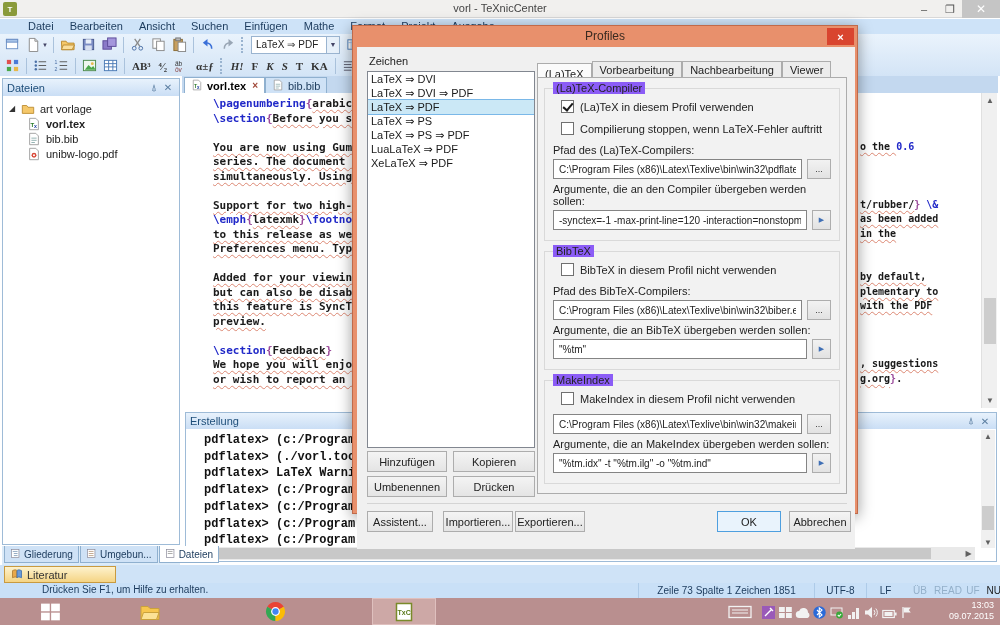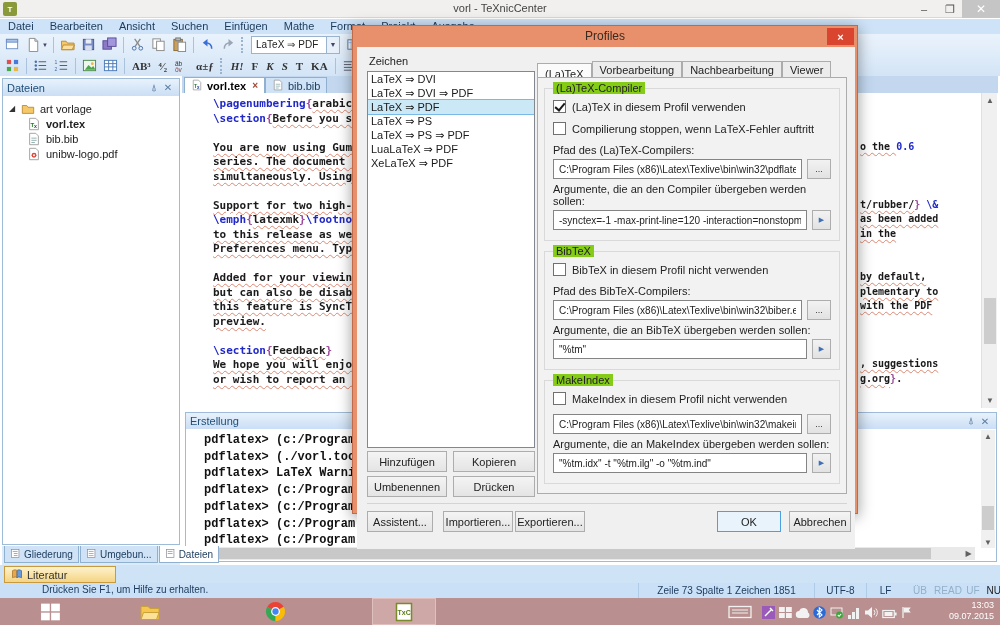--- a/index.html
+++ b/index.html
@@ -11,21 +11,21 @@
   
   #titlebar { left:0; top:0; width:1000px; height:18px; background:#f1f0ee; border-bottom:1px solid #d8d8d8; }
   #app-icon { left:3px; top:2px; width:14px; height:14px; background:#8a9a3a; color:#fff; font-size:8px; font-weight:bold;
               display:flex; align-items:center; justify-content:center; border-radius:2px; }
   #win-title { left:0; top:2px; width:1000px; text-align:center; font-size:11px; color:#444; }
   .win-btn { top:0; height:18px; display:flex; align-items:center; justify-content:center; font-size:11px; color:#555; }
   #btn-min { left:912px; width:24px; } #btn-restore { left:938px; width:24px; }
   #btn-close { left:962px; width:38px; background:#c5c5c5; color:#fff; font-size:12px; }
 
   
-  #menubar { left:0; top:19px; width:1000px; height:15px; background:#cee3f8; display:flex; padding-left:0; }
+  #menubar { left:0; top:19px; width:1000px; height:15px; background:#cee3f8; display:flex; padding-left:20px; }
   .menu-item { font-size:11px; color:#1b3a5c; padding:0 8px; height:15px; line-height:15px; }
   #toolbars { left:0; top:34px; width:1000px; height:42px; background:linear-gradient(#eaf3fc,#d3e4f6); }
   .tb-row { position:absolute; left:2px; height:21px; display:flex; align-items:center; }
   #tb1 { top:0; } #tb2 { top:21px; }
   .tbi { width:21px; height:19px; display:flex; align-items:center; justify-content:center; border-radius:2px; flex:none; }
   .tb-sep { width:1px; height:16px; background:#aac2dc; margin:0 3px; flex:none; }
   .tb-grip { width:5px; height:16px; margin:0 2px; border-left:2px dotted #9ab4d0; flex:none; }
   .tb-text { font-family:"Liberation Serif", serif; font-size:11px; font-weight:bold; color:#333;
              padding:0 4px; height:19px; display:flex; align-items:center; flex:none; }
   .tb-text.it { font-style:italic; }
@@ -129,22 +129,22 @@
   .dlg-btn { position:absolute; height:21px; background:linear-gradient(#f4f4f4,#e4e4e4); border:1px solid #adadad;
              font-size:11px; color:#222; display:flex; align-items:center; justify-content:center; }
   .dlg-btn.default { border:1px solid #4e9fdf; background:#e9f3fc; }
   #dlg-tabs { position:absolute; left:180px; top:12px; height:18px; display:flex; }
   .dlg-tab { font-size:11px; color:#222; padding:2px 7px 1px; border:1px solid #acacac; border-bottom:none;
              background:#ececec; margin-top:2px; }
   .dlg-tab.active { background:#fbfbfb; margin-top:4px; padding-top:4px; }
   #dlg-panel { position:absolute; left:180px; top:30px; width:310px; height:417px; border:1px solid #acacac;
                background:#f2f2f2; overflow:hidden; }
   .group { position:relative; border:1px solid #d9d9d9; margin:10px 6px 0; padding:8px 8px 6px; }
-  .group-title { position:absolute; top:-7px; left:8px; background:#84cc16; padding:0 3px; font-size:11px; color:#222; }
-  .chk-row { display:flex; align-items:center; gap:6px; margin:3px 0 9px; font-size:11px; color:#222; }
+  .group-title { position:absolute; top:-7px; left:8px; background:#8b5cf6; padding:0 3px; font-size:11px; color:#222; }
+  .chk-row { display:flex; align-items:center; gap:6px; margin:3px 8px 9px; font-size:11px; color:#222; }
   .chk { width:13px; height:13px; background:#fff; border:1px solid #707070; position:relative; flex:none; }
   .chk.checked::after { content:""; position:absolute; left:3px; top:0px; width:4px; height:8px;
                         border:solid #1a1a1a; border-width:0 2px 2px 0; transform:rotate(40deg); }
   .field-label { font-size:11px; color:#222; margin:4px 0 3px; }
   .input-row { display:flex; gap:5px; margin-bottom:4px; }
   .txt { flex:1; height:20px; border:1px solid #848484; background:#fff; font-family:"Liberation Sans",sans-serif;
          font-size:10px; color:#222; padding:0 5px; }
   .side-btn { width:24px; height:20px; border:1px solid #adadad; background:linear-gradient(#f2f2f2,#e2e2e2);
               font-size:9px; color:#333; display:flex; align-items:center; justify-content:center; flex:none; }
   .side-btn.arrow { width:19px; color:#3f6fb5; font-size:7px; }

